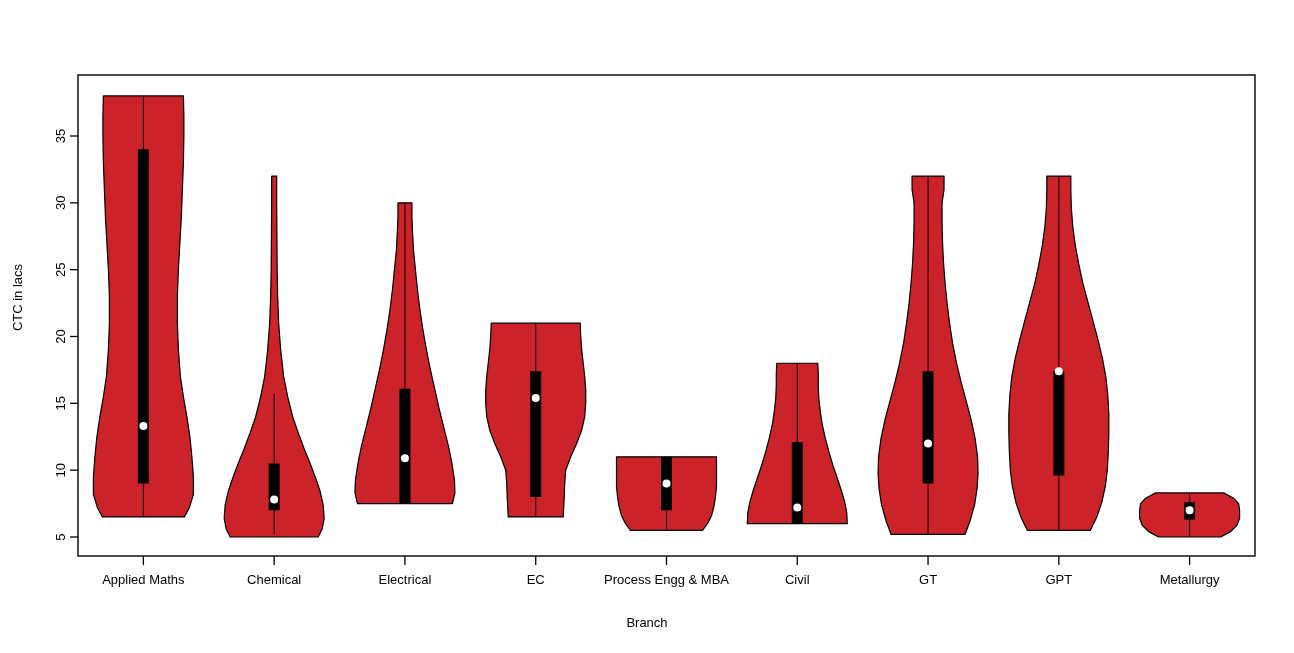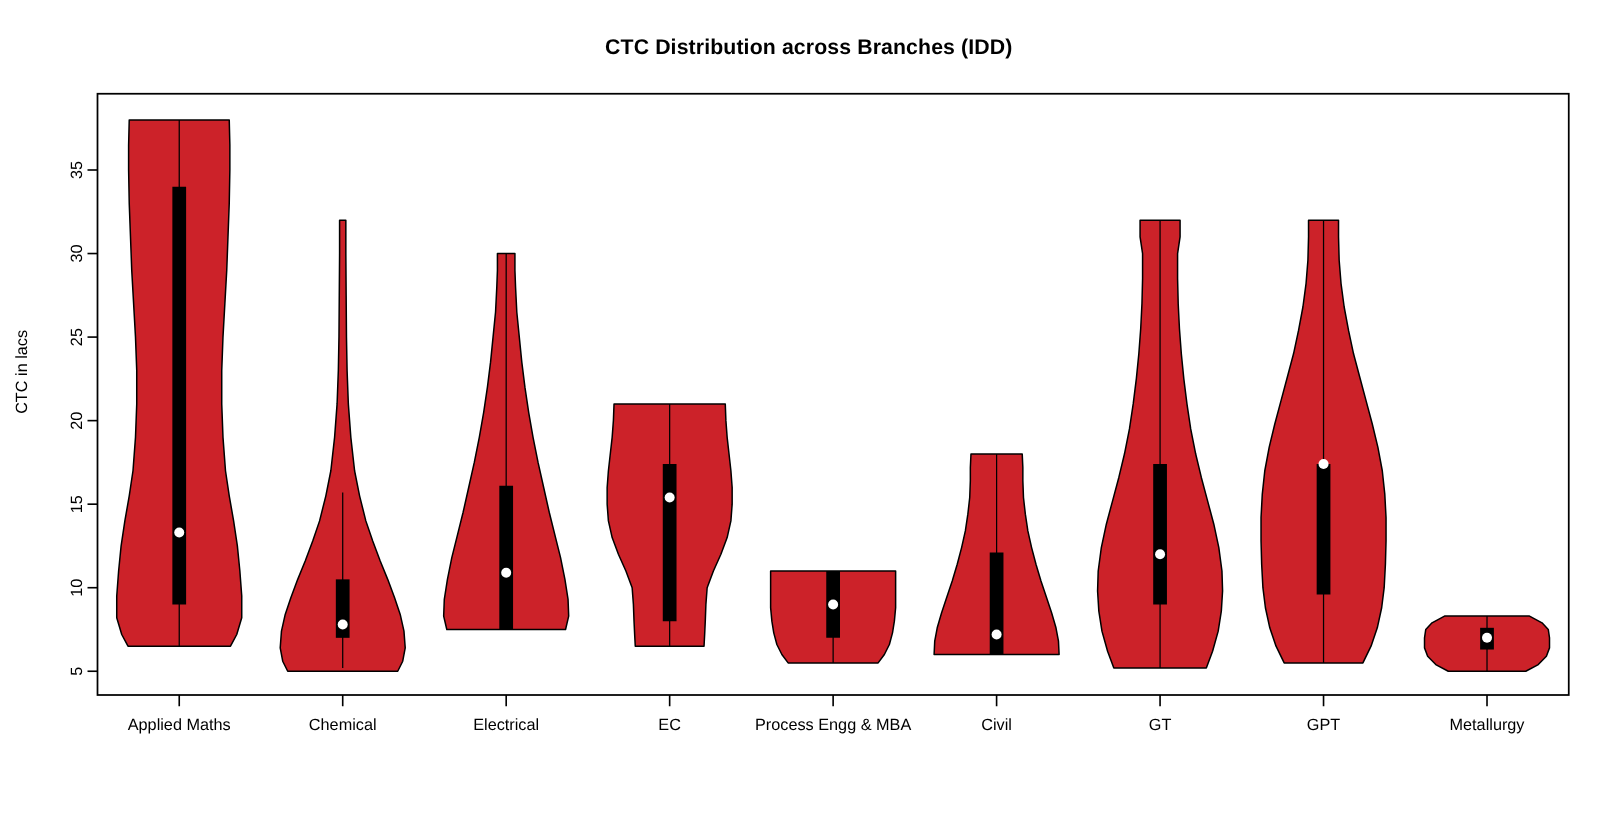--- a/index.html
+++ b/index.html
@@ -65,24 +65,24 @@
     font-size: 13px;
     fill: #000000;
     text-anchor: middle;
   }
 </style>
 </head>
 <body>
 
 <div id="root">
 
-  <div id="chart-title">CTC Distribution across Branches (IDD)</div>
 
   <div id="ylabel">CTC in lacs</div>
 
+  <div id="xlabel">Branch</div>
 
   <svg id="plot" width="1294" height="653">
     <g id="violins-layer">
         <g>
           <polygon points="184.39,516.95 189.39,507.59 193.39,494.23 193.39,476.85 191.89,456.80 189.89,436.75 186.89,416.70 183.39,396.65 180.39,376.60 178.39,349.87 177.39,323.13 177.39,296.40 178.39,269.67 179.89,242.93 181.39,216.20 182.39,189.47 183.39,162.73 183.89,136.00 183.89,115.95 183.39,95.90 103.39,95.90 102.89,115.95 102.89,136.00 103.39,162.73 104.39,189.47 105.39,216.20 106.89,242.93 108.39,269.67 109.39,296.40 109.39,323.13 108.39,349.87 106.39,376.60 103.39,396.65 99.89,416.70 96.89,436.75 94.89,456.80 93.39,476.85 93.39,494.23 97.39,507.59 102.39,516.95" fill="#CC2229" stroke="#000000" stroke-width="1.2" stroke-linejoin="round"></polygon>
           <line x1="143.38888888888889" x2="143.38888888888889" y1="95.89999999999998" y2="516.95" stroke="#000000" stroke-width="1"></line>
           <line x1="143.38888888888889" x2="143.38888888888889" y1="149.36666666666667" y2="483.5333333333333" stroke="#000000" stroke-width="11"></line>
           <circle cx="143.38888888888889" cy="426.0566666666667" r="4" fill="#FFFFFF"></circle>
         </g>
         <g>

